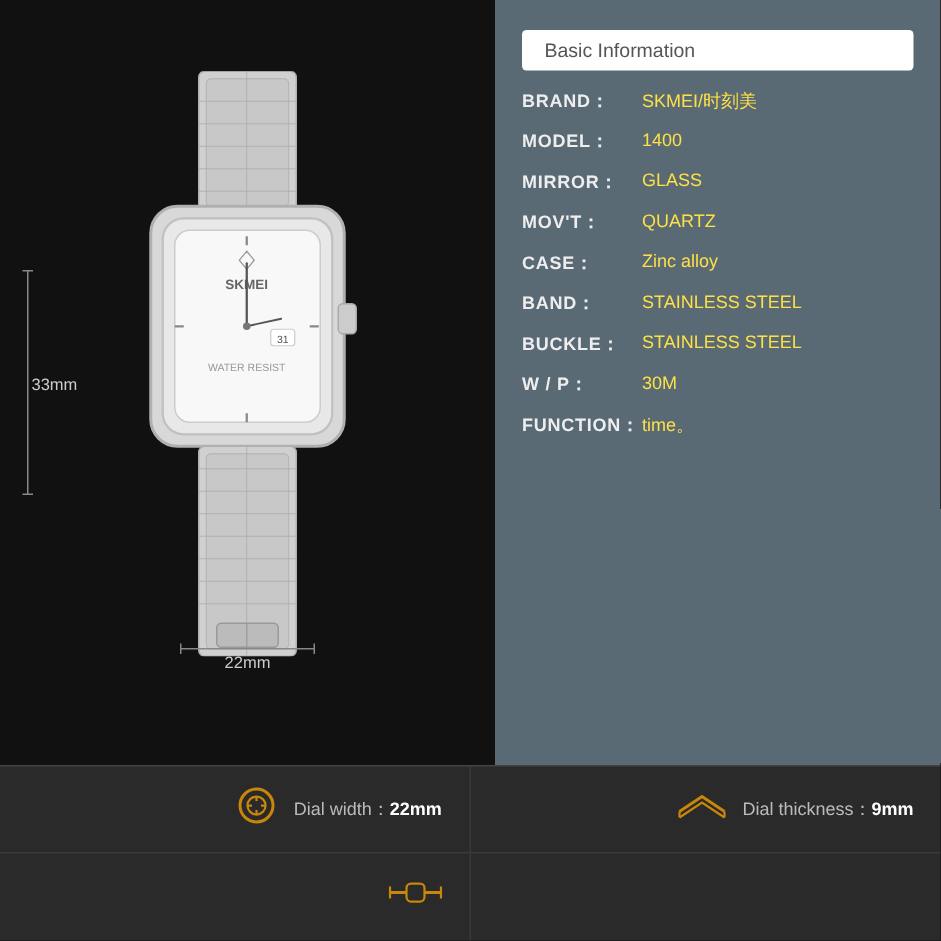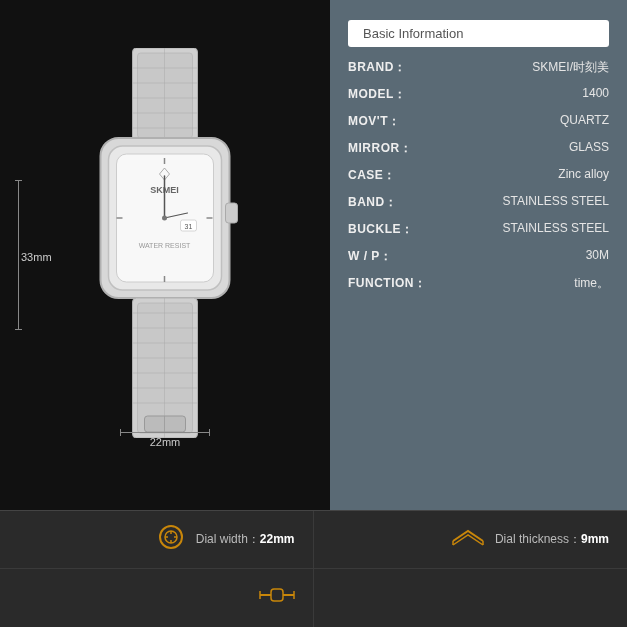--- a/index.html
+++ b/index.html
@@ -111,34 +111,33 @@
       padding: 6px 15px;
       margin-bottom: 12px;
       font-size: 13px;
       color: #555;
     }
 
     .spec-row {
       display: flex;
       align-items: flex-start;
       margin-bottom: 10px;
-      justify-content: space-between;
     }
 
     .spec-label {
       font-weight: bold;
       font-size: 12px;
       color: #eee;
       min-width: 80px;
       letter-spacing: 0.5px;
     }
 
     .spec-value {
       font-size: 12px;
-      color: #e5e5e5;
+      color: #fde047;
       font-weight: 500;
     }
 
     
     .bottom-section {
       height: 117px;
       background: #2a2a2a;
       display: grid;
       grid-template-columns: 1fr 1fr;
       grid-template-rows: 1fr 1fr;
@@ -273,26 +272,26 @@
 
         <div class="spec-row">
           <span class="spec-label">BRAND：</span>
           <span class="spec-value">SKMEI/时刻美</span>
         </div>
         <div class="spec-row">
           <span class="spec-label">MODEL：</span>
           <span class="spec-value">1400</span>
         </div>
         <div class="spec-row">
+          <span class="spec-label">MIRROR：</span>
+          <span class="spec-value">GLASS</span>
+        </div>
+        <div class="spec-row">
           <span class="spec-label">MOV'T：</span>
           <span class="spec-value">QUARTZ</span>
-        </div>
-        <div class="spec-row">
-          <span class="spec-label">MIRROR：</span>
-          <span class="spec-value">GLASS</span>
         </div>
         <div class="spec-row">
           <span class="spec-label">CASE：</span>
           <span class="spec-value">Zinc alloy</span>
         </div>
         <div class="spec-row">
           <span class="spec-label">BAND：</span>
           <span class="spec-value">STAINLESS STEEL</span>
         </div>
         <div class="spec-row">

